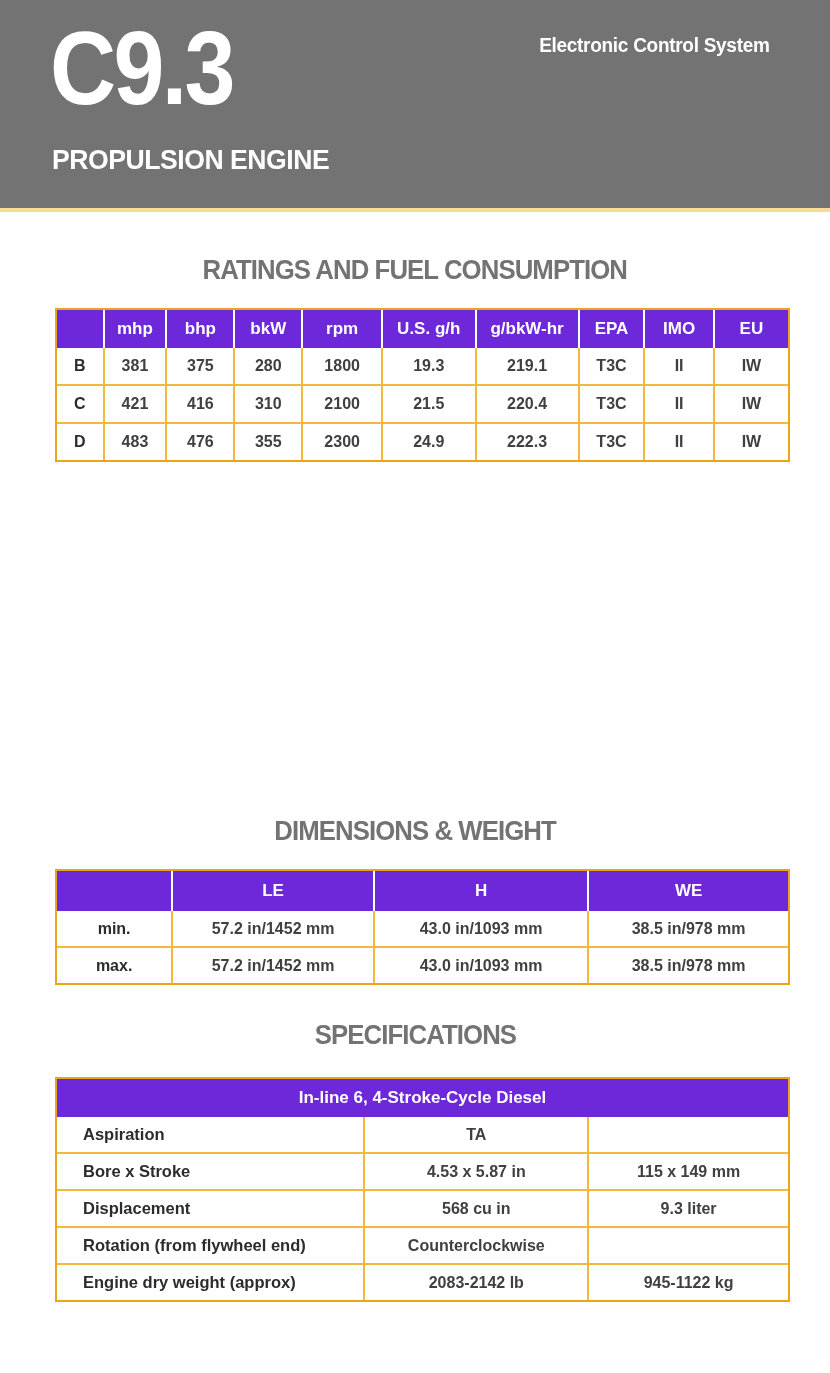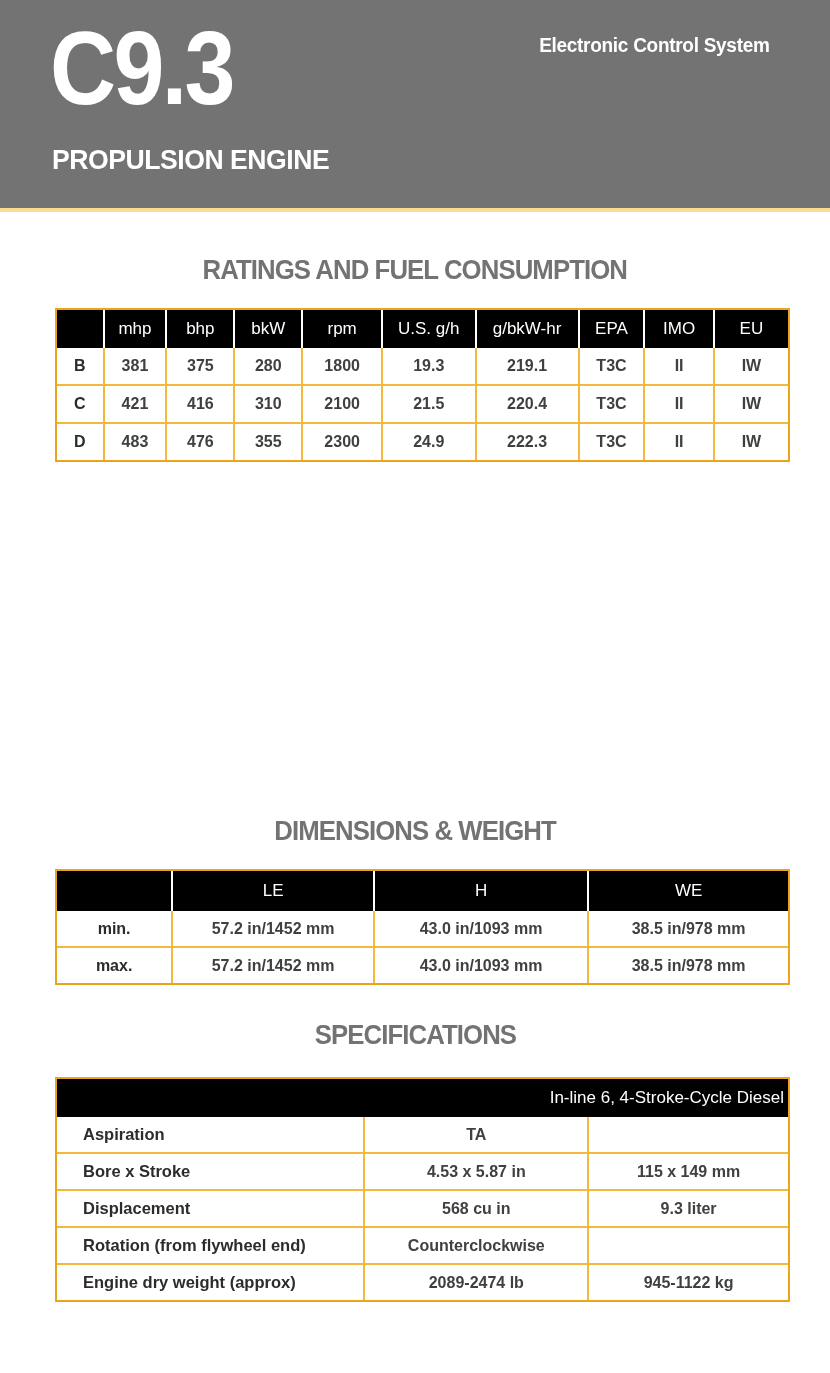--- a/index.html
+++ b/index.html
@@ -63,43 +63,43 @@
     overflow:hidden;white-space:nowrap;
     text-align:center;vertical-align:middle;
     font-size:16px;color:#363636;
     border-right:2px solid #F4B83F;
     border-bottom:2px solid #F4B83F;
   }
   .data th:last-child,.data td:last-child{border-right:none;}
   .data tr:last-child th,.data tr:last-child td{border-bottom:none;}
 
   .data thead th{
-    background:#000000;color:#ffffff;
-    font-weight:normal;font-size:17px;
+    background:#6d28d9;color:#ffffff;
+    font-weight:bold;font-size:17px;
     border-right:2px solid #ffffff;
     border-bottom:2px solid #ffffff;
   }
   .data thead th:last-child{border-right:none;}
 
   .data tbody th{font-weight:bold;color:#2c2c2c;}
   .data tbody td{font-weight:bold;color:#404040;}
 
   
   .t-ratings{top:308px;}
   .t-ratings thead th{height:38px;}
   .t-ratings tbody th,.t-ratings tbody td{height:36px;}
 
   
   .t-dims{top:869px;}
   .t-dims thead th{height:40px;}
   .t-dims tbody th,.t-dims tbody td{height:35px;text-align:center;}
 
   
   .t-specs{top:1077px;}
-  .t-specs thead th{height:38px;text-align:right;}
+  .t-specs thead th{height:38px;}
   .t-specs tbody th,.t-specs tbody td{height:35px;}
   .t-specs tbody th{text-align:left;padding-left:26px;font-size:16.5px;}
 </style>
 </head>
 <body>
 
 <div class="banner">
   <div class="model-title">C9.3</div>
   <div class="model-subtitle">PROPULSION ENGINE</div>
   <div class="ecs-label">Electronic Control System</div>
@@ -242,17 +242,17 @@
       <td>568 cu in</td>
       <td>9.3 liter</td>
     </tr>
     <tr>
       <th>Rotation (from flywheel end)</th>
       <td>Counterclockwise</td>
       <td></td>
     </tr>
     <tr>
       <th>Engine dry weight (approx)</th>
-      <td>2089-2474 lb</td>
+      <td>2083-2142 lb</td>
       <td>945-1122 kg</td>
     </tr>
   </tbody>
 </table>
 
 </body></html>

